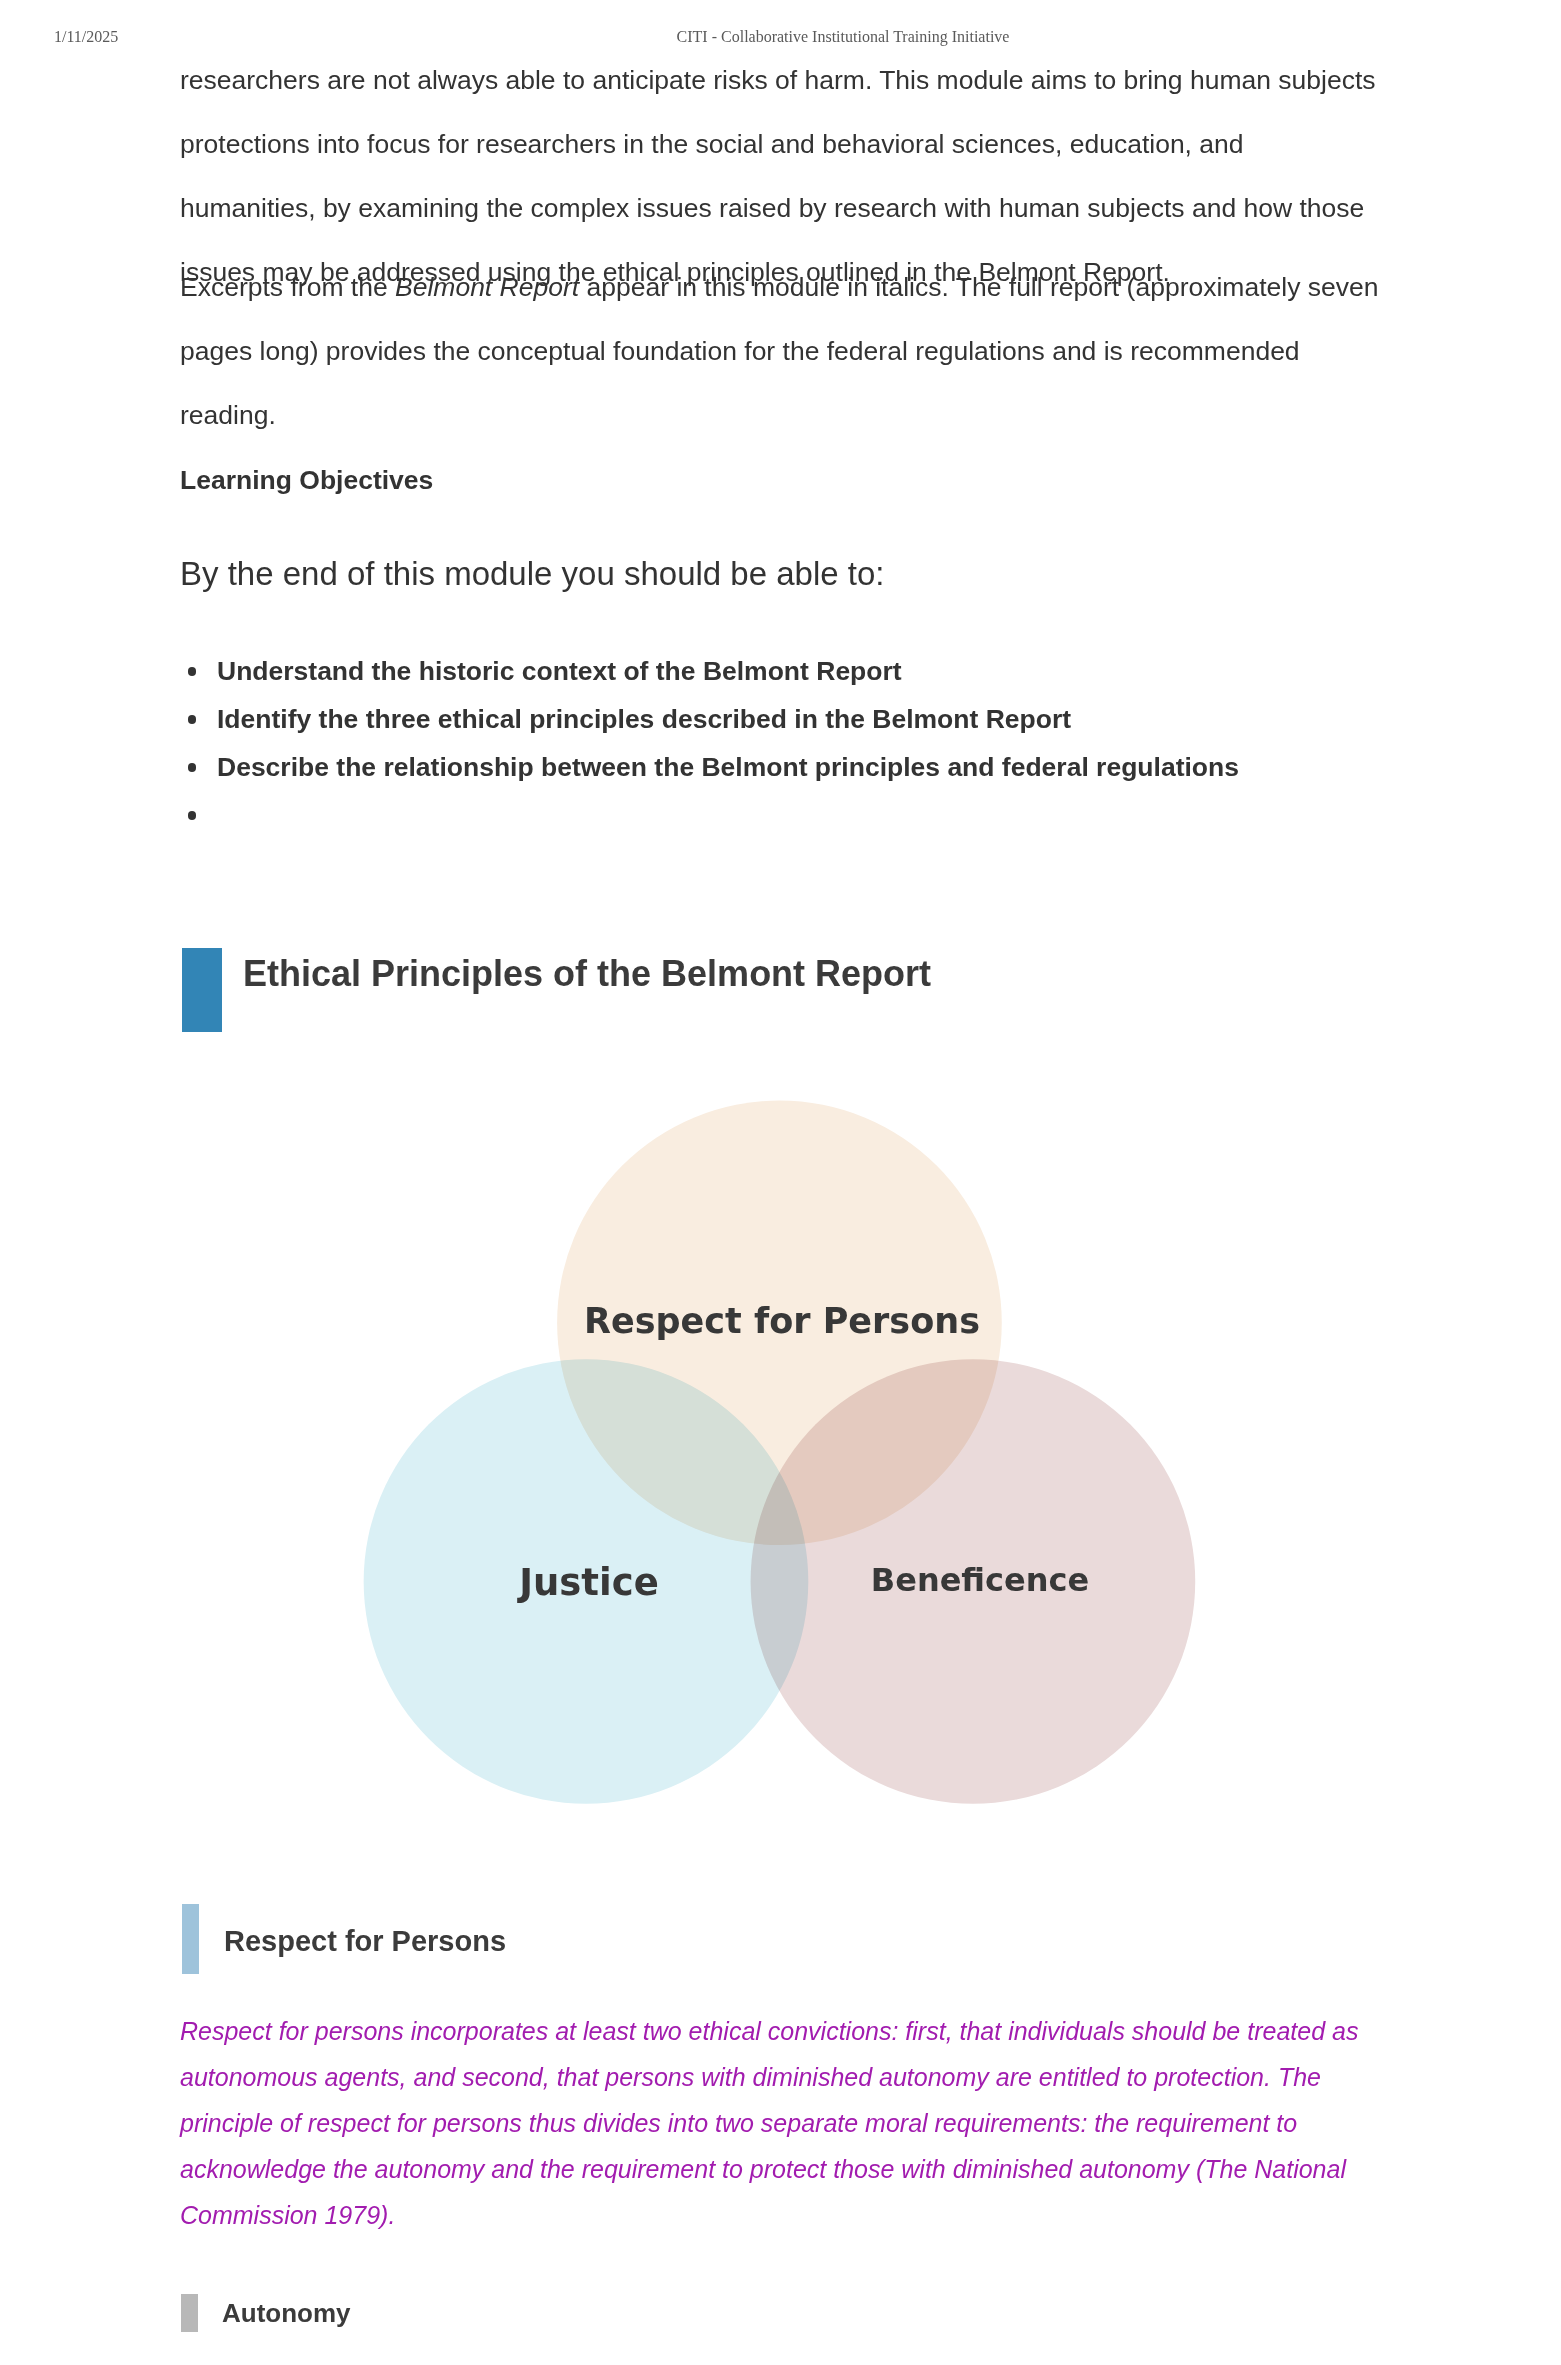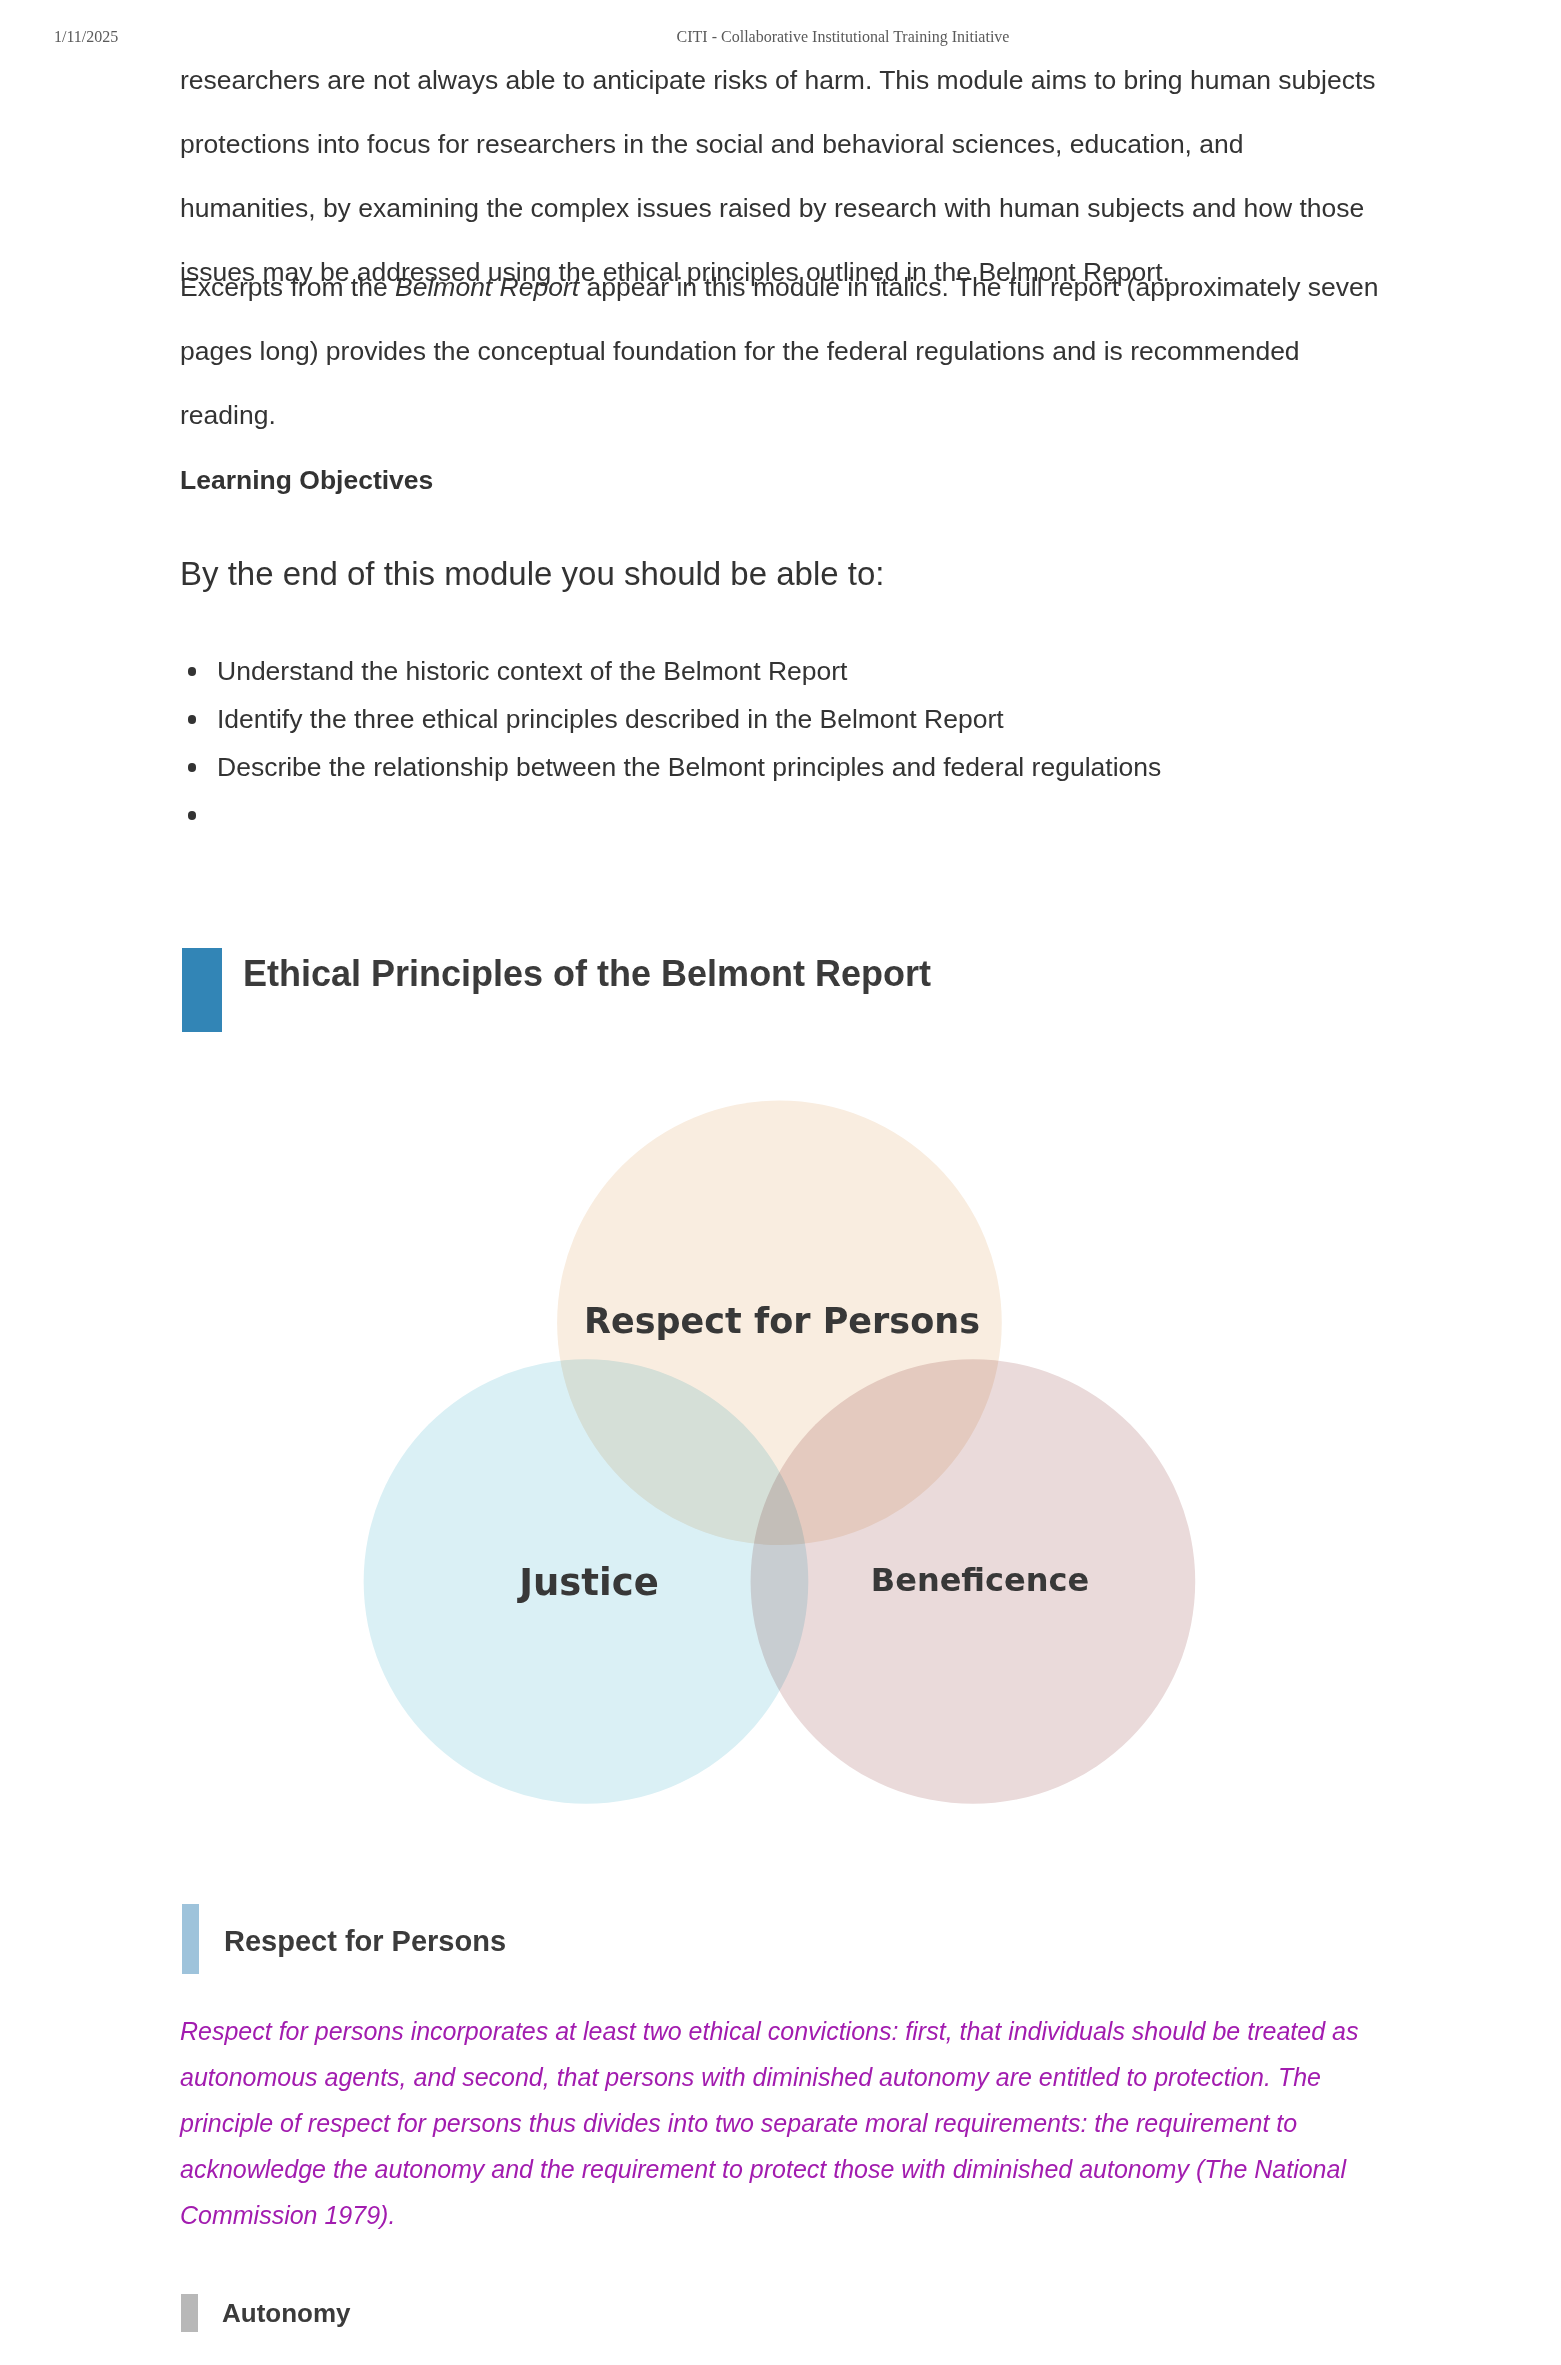--- a/index.html
+++ b/index.html
@@ -22,21 +22,21 @@
   
   .content{position:absolute;left:180px;top:0;width:1202px;}
   .para{font-size:26.5px;line-height:64px;margin:0;color:#333333;}
   .para em{font-style:italic;}
   .quote{font-size:25px;line-height:46px;margin:0;color:#a21caf;font-style:italic;}
 
   .lo-head{font-size:26.5px;line-height:46px;font-weight:bold;margin:0;color:#333333;}
   .lo-intro{font-size:33px;line-height:46px;margin:0;color:#333333;}
   ul.lo-list{list-style:none;margin:0;padding:0;}
   ul.lo-list li{position:relative;font-size:26.5px;line-height:48px;
-                padding-left:37px;margin:0;color:#333333;}
+                padding-left:37px;margin:0;color:#333333;font-weight:bold;}
   ul.lo-list li .bullet{position:absolute;left:7.6px;top:0;
       width:8.5px;height:8.5px;background:#333;border-radius:50%;
       transform:translateY(20px);}
 
   
   .sect{position:relative;}
   .sect .bar{position:absolute;left:0;top:0;}
   .sect .txt{font-weight:bold;color:#3b3b3b;white-space:nowrap;}
 
   

